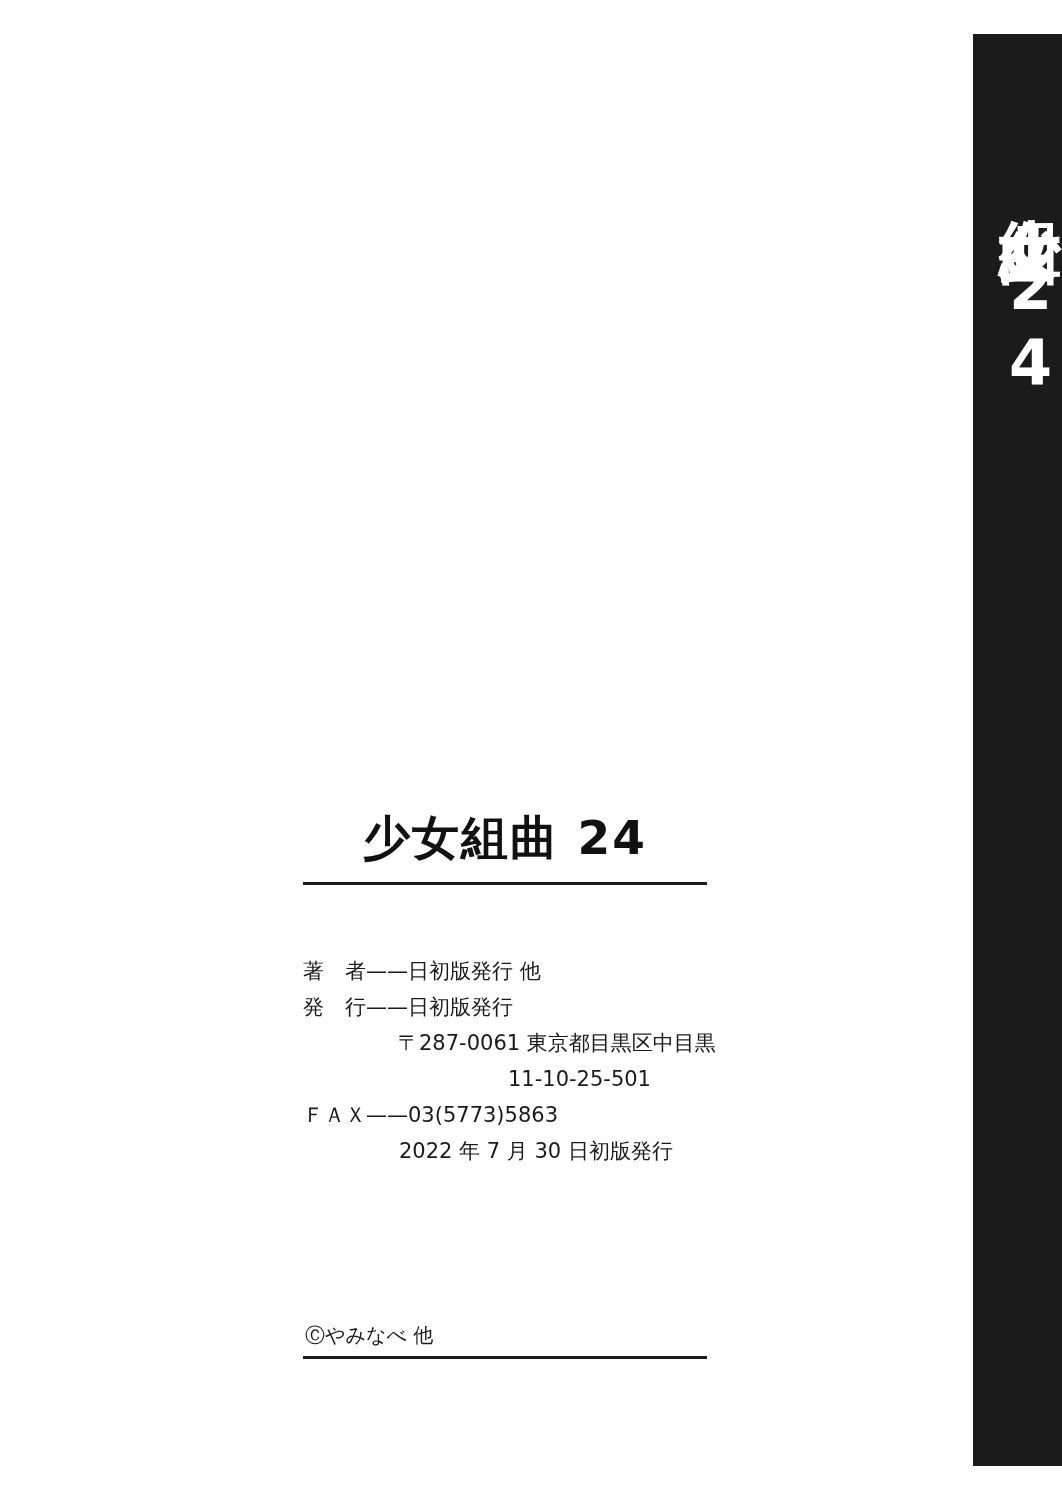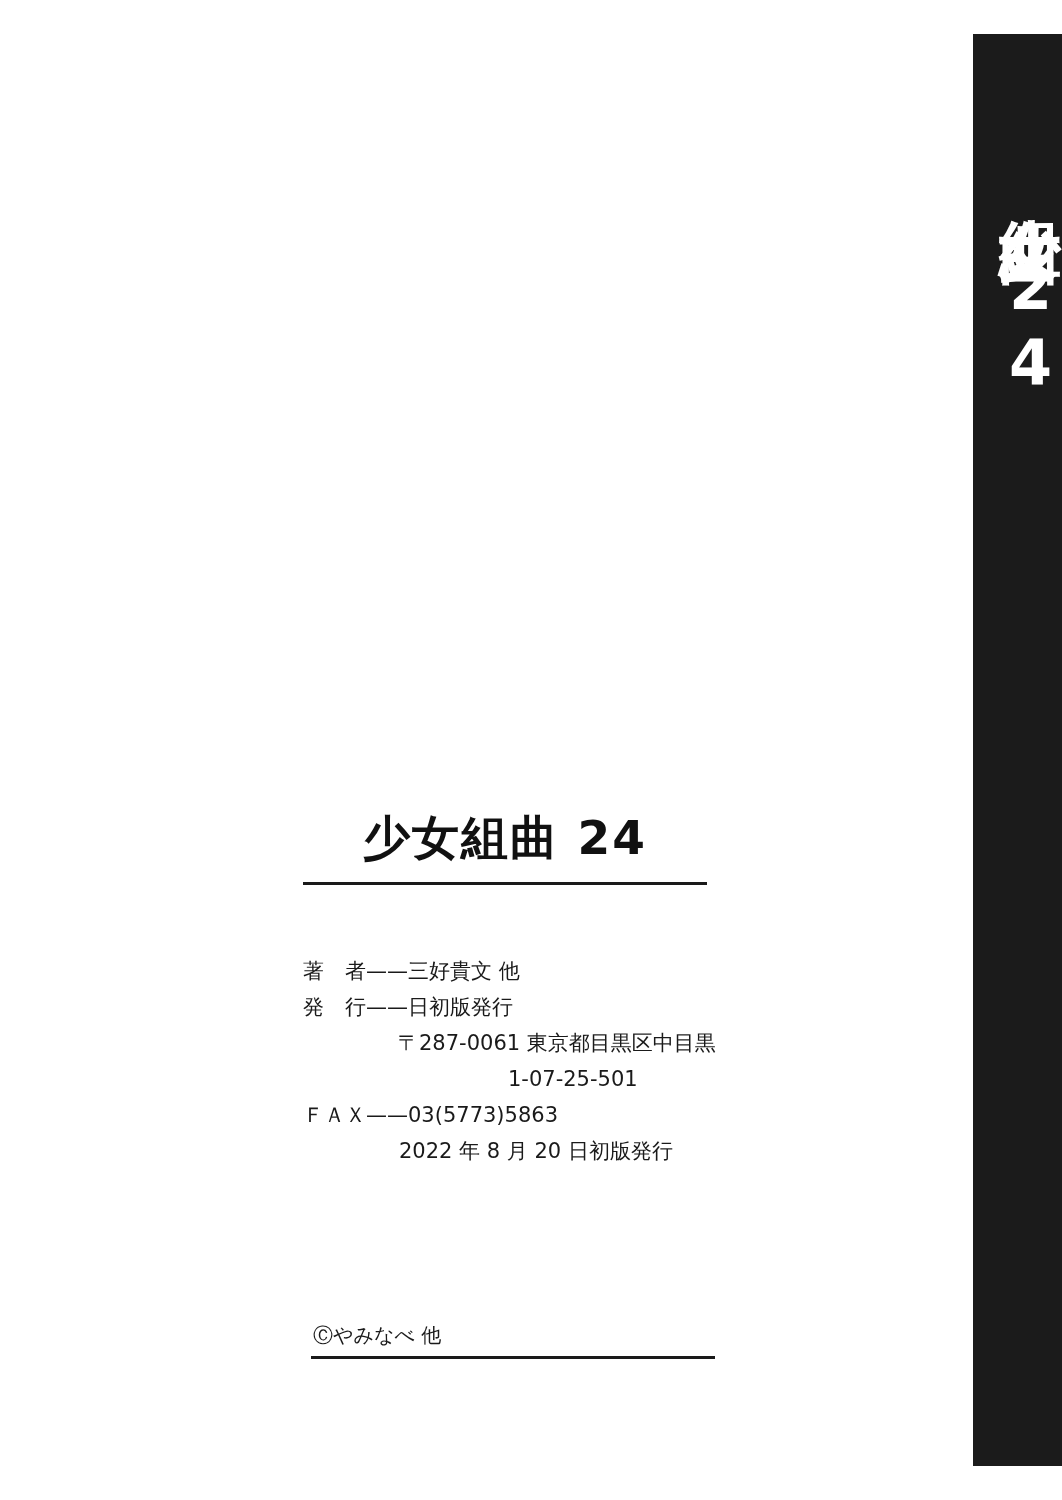--- a/index.html
+++ b/index.html
@@ -81,21 +81,21 @@
   .credits .line {
     margin-bottom: 15px;
     white-space: nowrap;
   }
   .credits .line.indent1 { padding-left: 95px; }
   .credits .line.indent2 { padding-left: 205px; }
   .credits .line.indent3 { padding-left: 96px; }
 
   .copyright-row {
     position: absolute;
-    left: 8px;
+    left: 0;
     top: 510px;
     width: 100%;
   }
   .copyright {
     font-family: "DejaVu Sans", sans-serif;
     font-size: 20px;
     color: #1a1a1a;
     padding-left: 2px;
     padding-bottom: 7px;
     white-space: nowrap;
@@ -113,26 +113,26 @@
 </div>
 
 <div class="colophon">
 
   <div class="title-row">
     <div class="title">少女組曲 24</div>
   </div>
   <div class="rule-top"></div>
 
   <div class="credits">
-    <div class="line">著　者——三好貴文 他</div>
+    <div class="line">著　者——日初版発行 他</div>
     <div class="line">発　行——日初版発行</div>
     <div class="line indent1">〒287-0061 東京都目黒区中目黒</div>
-    <div class="line indent2">1-07-25-501</div>
+    <div class="line indent2">11-10-25-501</div>
     <div class="line">ＦＡＸ——03(5773)5863</div>
-    <div class="line indent3">2022 年 8 月 20 日初版発行</div>
+    <div class="line indent3">2022 年 7 月 30 日初版発行</div>
   </div>
 
   <div class="copyright-row">
     <div class="copyright">Ⓒやみなべ 他</div>
     <div class="rule-bottom"></div>
   </div>
 
 </div>
 
 </body></html>

